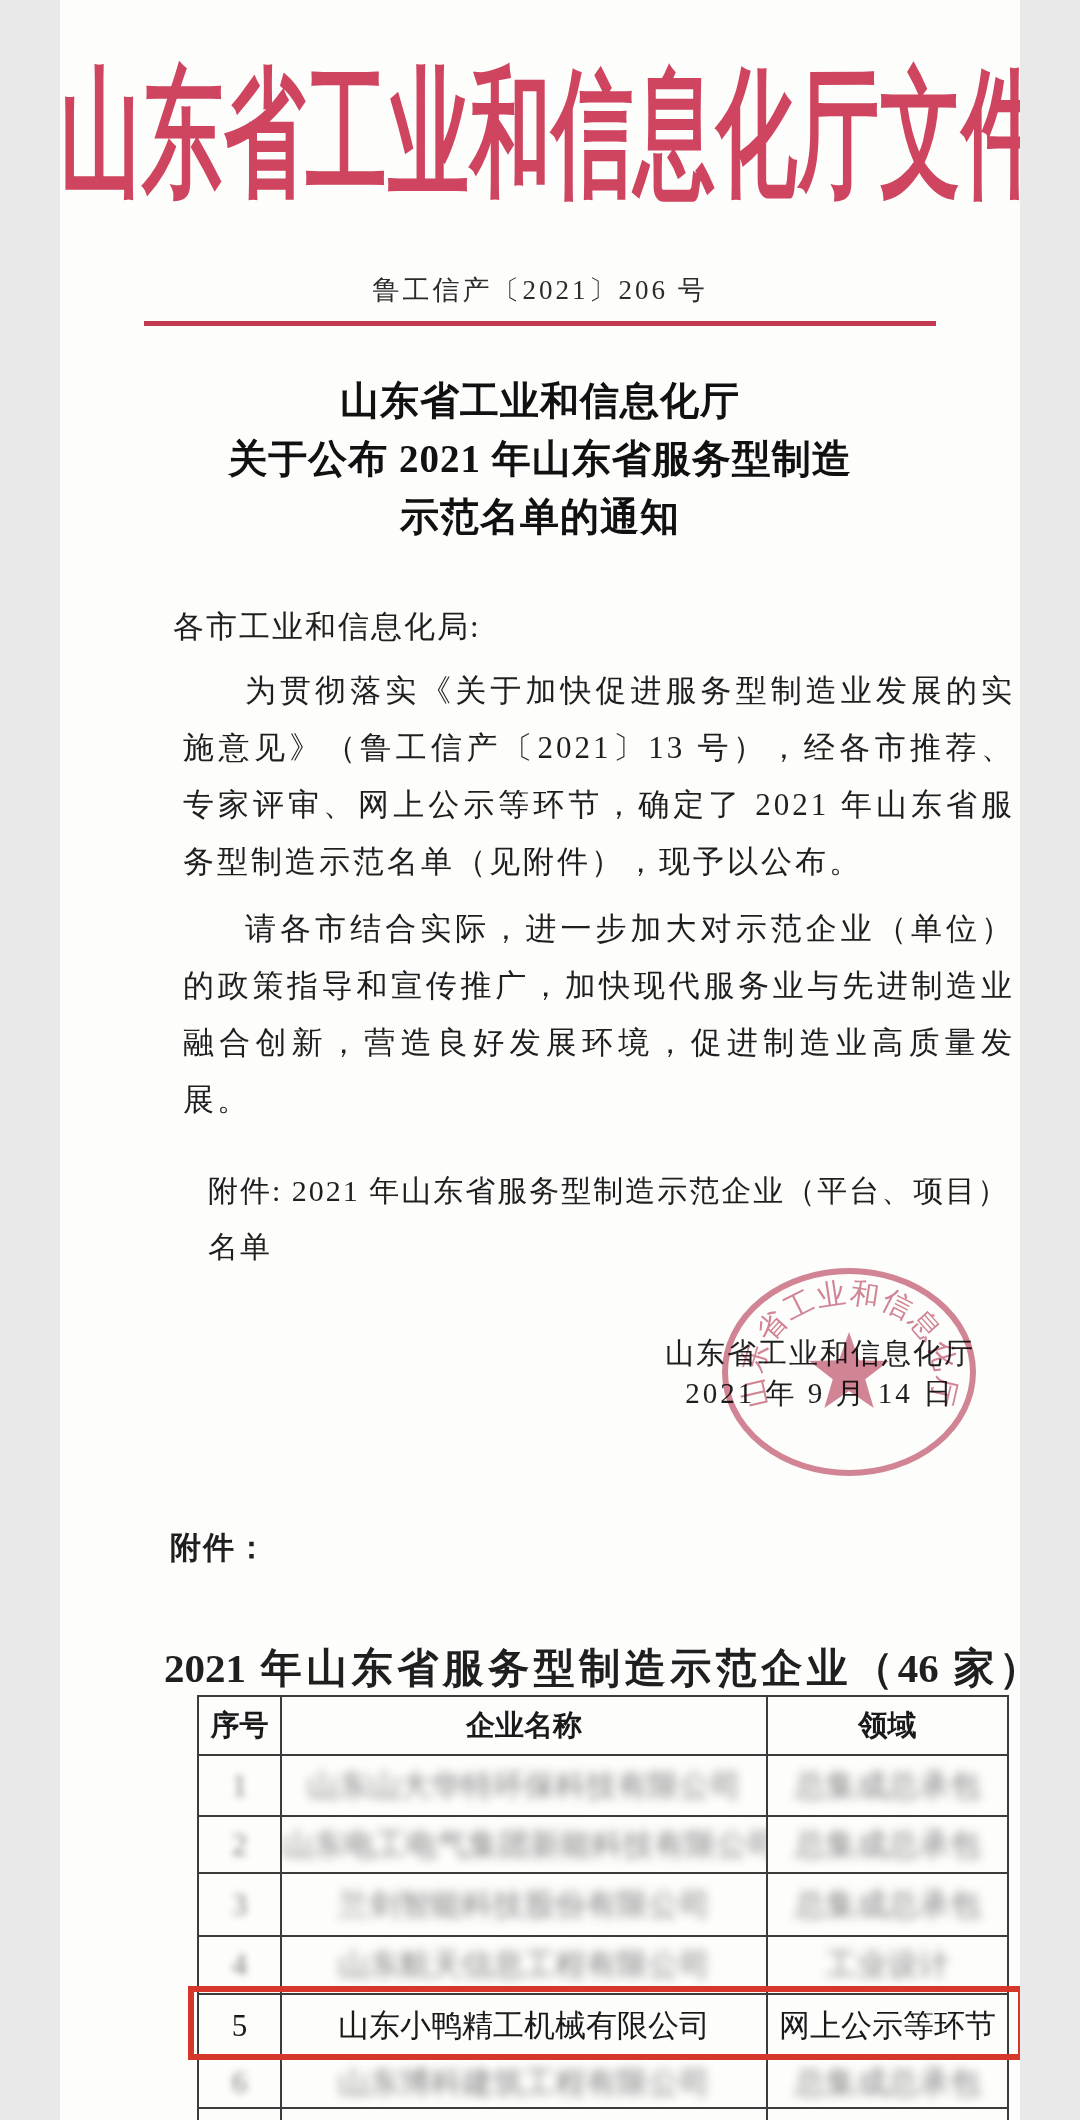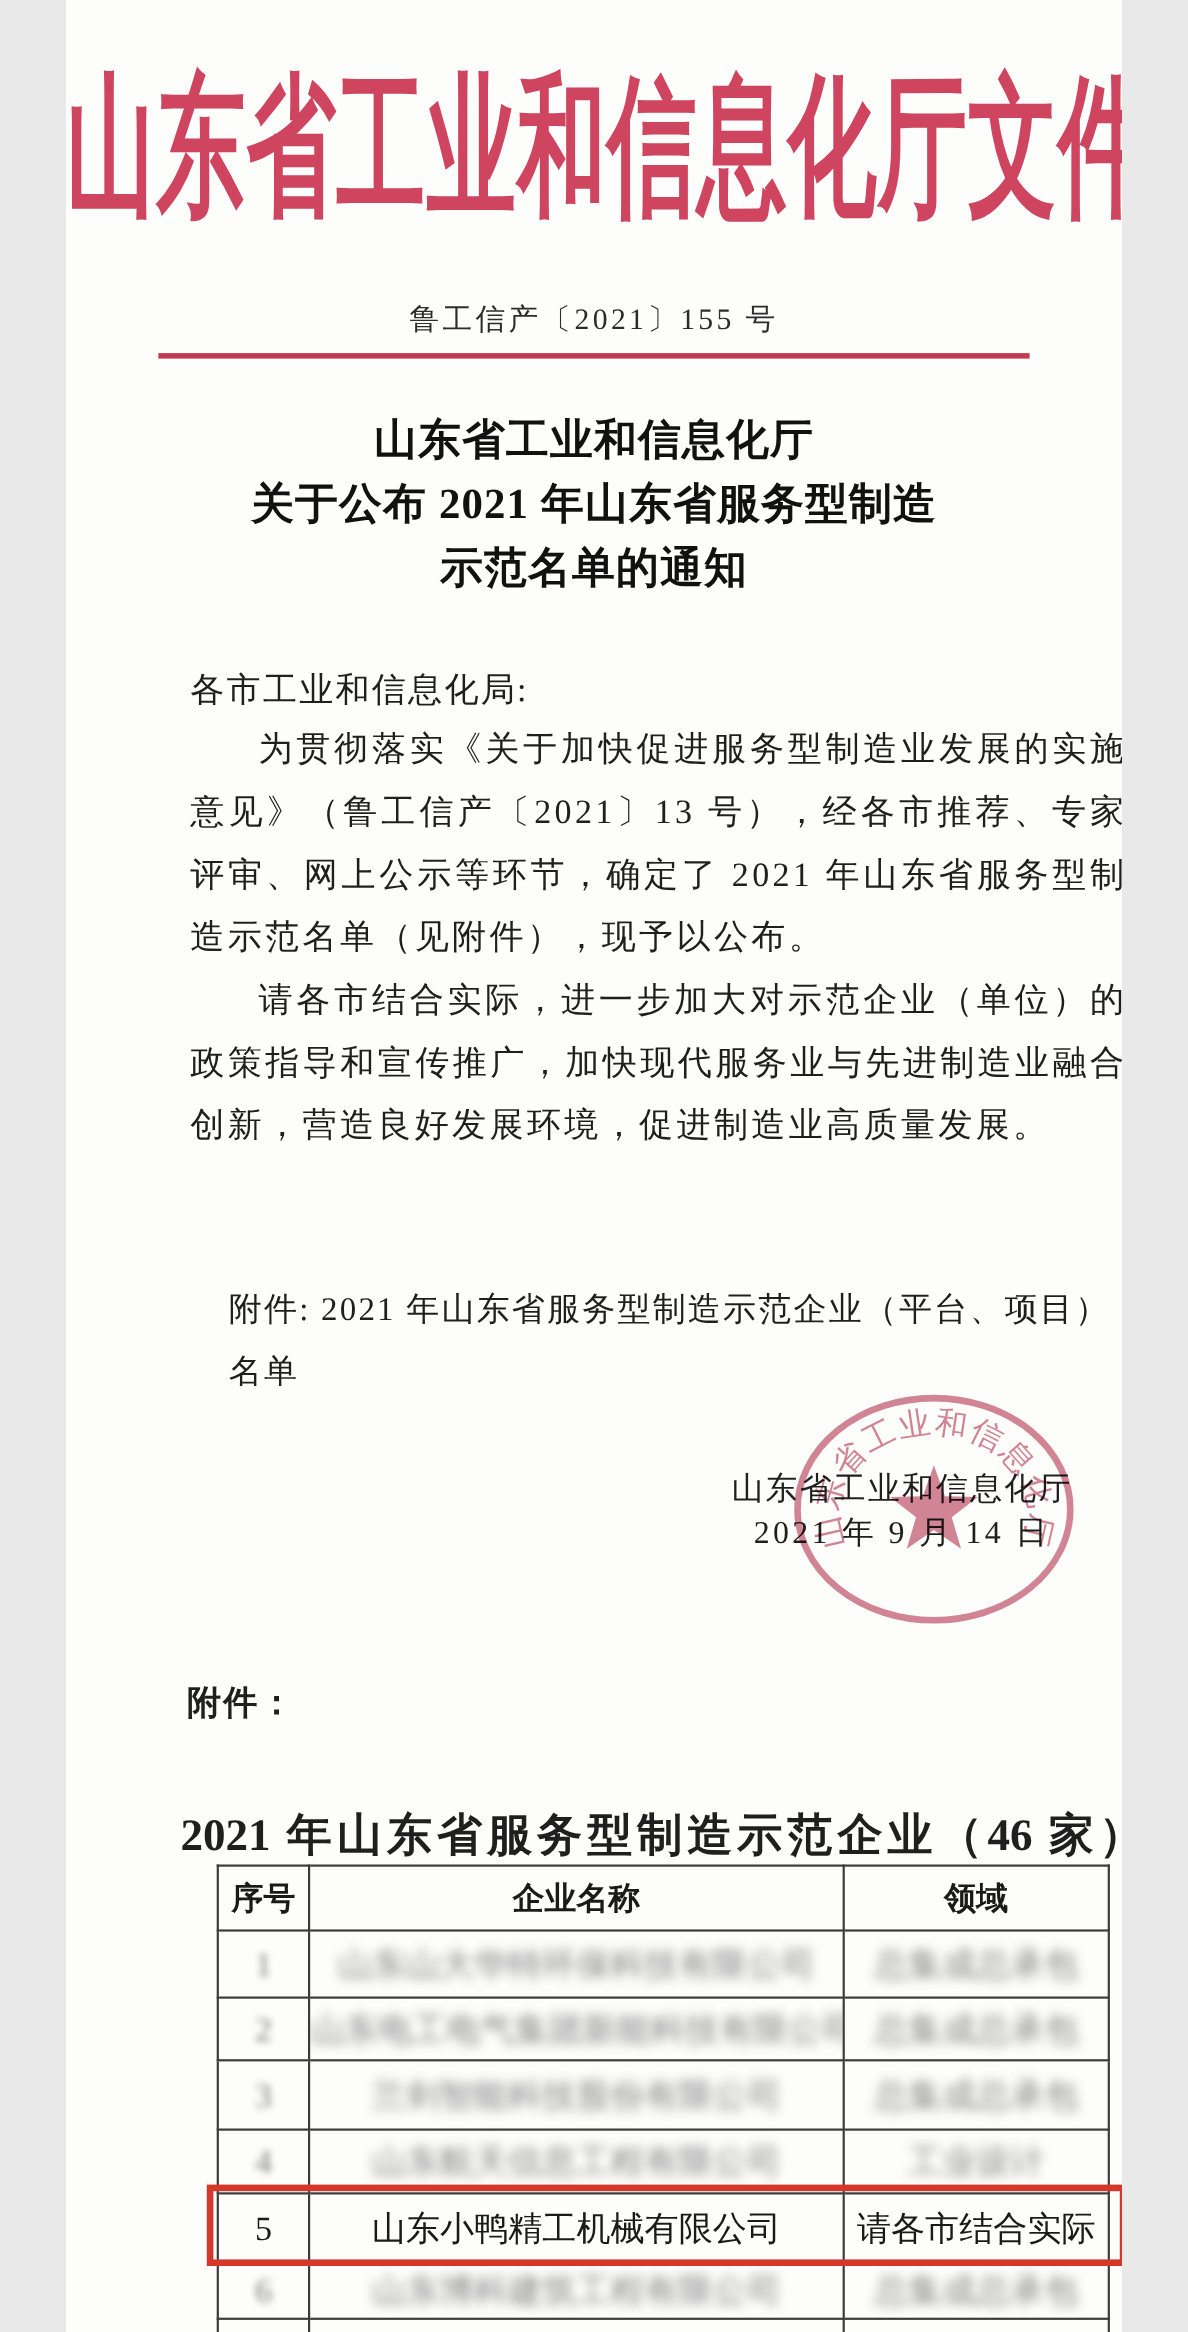--- a/index.html
+++ b/index.html
@@ -42,21 +42,21 @@
   
   .salutation{
     position:absolute;top:606px;left:113px;
     font-size:31px;letter-spacing:2px;
   }
   .body-text{
     position:absolute;top:652px;left:113px;width:852px;
     font-size:31px;line-height:57px;letter-spacing:3px;
     text-align:justify;
   }
-  .body-text p{margin:0;text-indent:2em;}
+  .body-text p{margin:10px;text-indent:2em;}
   .attach-note{
     position:absolute;top:1163px;left:148px;
     font-size:30px;letter-spacing:2px;line-height:56px;
   }
   .attach-note .cont{}
   
   .signature{
     position:absolute;top:1334px;left:592px;width:336px;
     text-align:center;font-size:29px;letter-spacing:2px;
   }
@@ -101,21 +101,21 @@
   .r1{height:61px}.r2{height:57px}.r3{height:63px}.r4{height:58px}
   .r5{height:64px}.r6{height:50px}.r7{height:60px}
 </style>
 </head>
 <body>
 
 <div class="page">
 
   <div class="red-head">山东省工业和信息化厅文件</div>
 
-  <div class="doc-number">鲁工信产〔2021〕155 号</div>
+  <div class="doc-number">鲁工信产〔2021〕206 号</div>
 
   <div class="red-rule"></div>
 
   <div class="notice-title">
     <div>山东省工业和信息化厅</div>
     <div>关于公布 2021 年山东省服务型制造</div>
     <div>示范名单的通知</div>
   </div>
 
   <div class="salutation">各市工业和信息化局:</div>
@@ -177,21 +177,21 @@
         <td><span class="blur">总集成总承包</span></td>
       </tr>
       <tr class="r4">
         <td><span class="blur-num">4</span></td>
         <td><span class="blur">山东航天信息工程有限公司</span></td>
         <td><span class="blur">工业设计</span></td>
       </tr>
       <tr class="r5">
         <td>5</td>
         <td>山东小鸭精工机械有限公司</td>
-        <td>请各市结合实际</td>
+        <td>网上公示等环节</td>
       </tr>
       <tr class="r6">
         <td><span class="blur-num">6</span></td>
         <td><span class="blur">山东博科建筑工程有限公司</span></td>
         <td><span class="blur">总集成总承包</span></td>
       </tr>
       <tr class="r7">
         <td></td>
         <td></td>
         <td></td>

